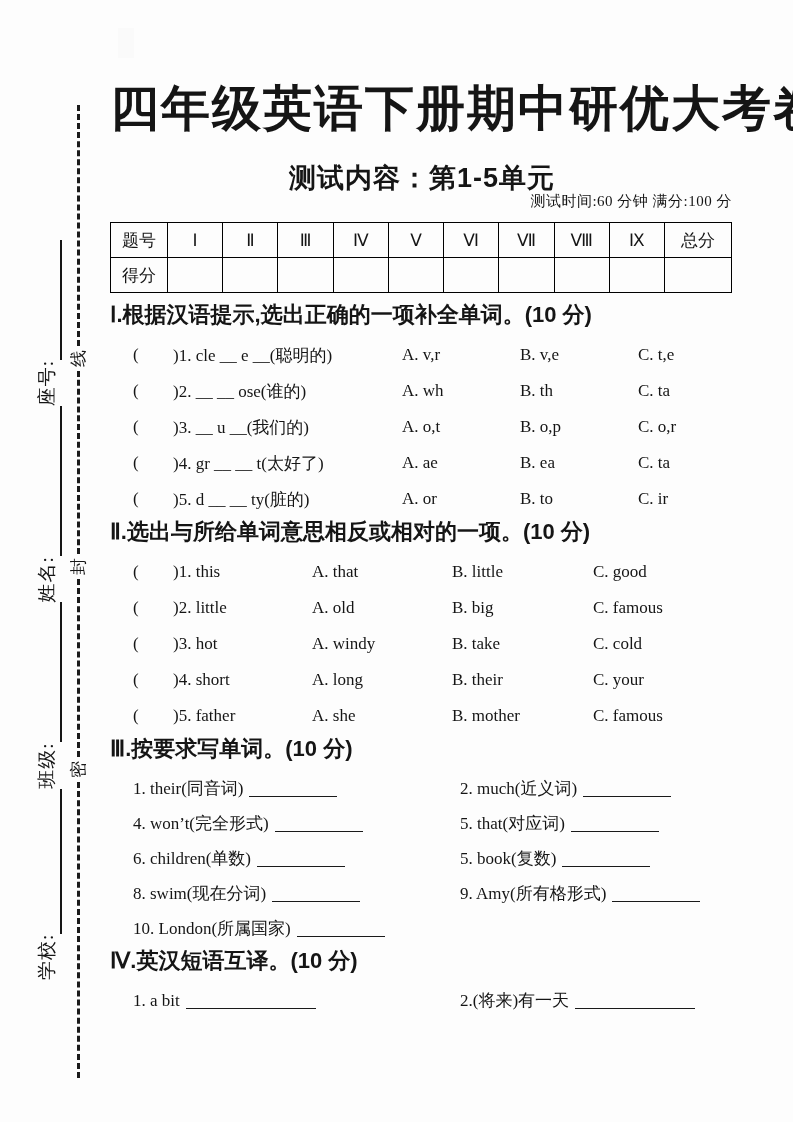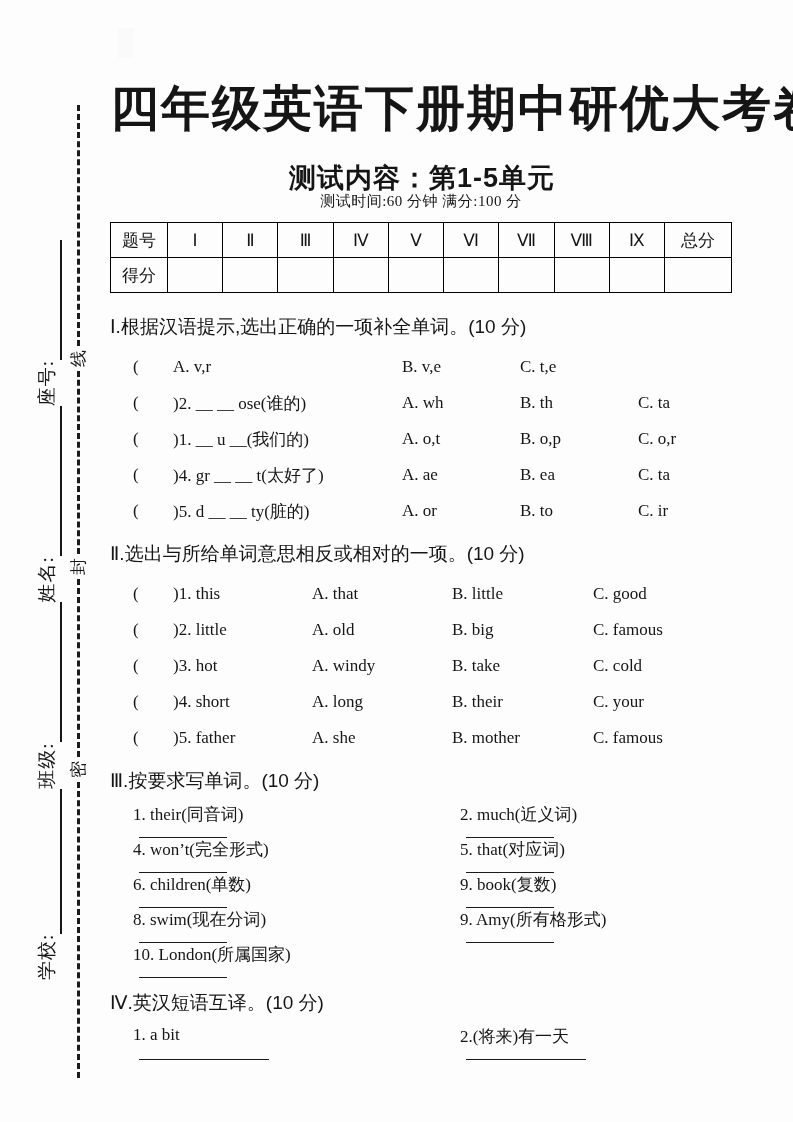--- a/index.html
+++ b/index.html
@@ -37,49 +37,49 @@
     text-align:center; font-family:"Liberation Sans", sans-serif;
     font-weight:bold; font-size:49px; letter-spacing:2px; white-space:nowrap;
   }
   .doc-subtitle {
     position:absolute; left:110px; top:160px; width:624px;
     text-align:center; font-family:"Liberation Sans", sans-serif;
     font-weight:bold; font-size:27px; letter-spacing:1px;
   }
   .doc-meta {
     position:absolute; left:110px; top:192px; width:622px;
-    text-align:center; font-size:15px; letter-spacing:0.5px;
+    text-align:right; font-size:15px; letter-spacing:0.5px;
   }
 
   
   table.score {
     position:absolute; left:110px; top:222px; width:622px;
     border-collapse:collapse; table-layout:fixed;
     font-size:17px; text-align:center;
   }
   table.score td { border:1.5px solid #000; height:34px; padding:0;margin-left:6px; }
   table.score .c-first { width:56px; }
   table.score .c-last  { width:66px; }
 
   
   .main { position:absolute; left:110px; top:302px; width:628px; font-size:17px; }
   .sec-head {
-    font-family:"Liberation Sans", sans-serif; font-weight:normal;
-    font-size:19px; line-height:26px; margin:12px 0 9px 0;
+    font-family:"Liberation Sans", sans-serif; font-weight:bold;
+    font-size:22px; line-height:26px; margin:0 0 9px 0;
   }
   .sec { margin-top:0; }
   .sec + .sec { margin-top:2px; }
 
   .qrow { display:grid; height:36px; align-items:center; padding-left:23px; }
   .sec1 .qrow { grid-template-columns:40px 229px 118px 118px 1fr; }
   .sec2 .qrow { grid-template-columns:40px 139px 140px 141px 1fr; }
   .qrow span { white-space:nowrap; }
 
   .item-grid { display:grid; grid-template-columns:327px 1fr; padding-left:23px; }
-  .item { height:35px; display:flex; align-items:flex-start; white-space:nowrap;flex-direction:column; }
+  .item { height:35px; display:flex; align-items:center; white-space:nowrap; }
   .blank { display:inline-block; height:15px; border-bottom:1.6px solid #1a1a1a; margin-left:6px; }
   .b88  { width:88px; }
   .b130 { width:130px; }
   .b120 { width:120px; }
 </style>
 </head>
 <body>
 
 <div class="artifact"></div>
 
@@ -138,34 +138,35 @@
   </tr>
 </tbody>
   </table>
 
 <div class="main">
 
   <div class="sec sec1">
     <div class="sec-head">Ⅰ.根据汉语提示,选出正确的一项补全单词。(10 分)</div>
     <div class="qrow">
       <span>(</span>
+      <span>)1. cle __ e __(聪明的)</span>
       <span>A. v,r</span>
       <span>B. v,e</span>
       <span>C. t,e</span>
     </div>
     <div class="qrow">
       <span>(</span>
       <span>)2. __ __ ose(谁的)</span>
       <span>A. wh</span>
       <span>B. th</span>
       <span>C. ta</span>
     </div>
     <div class="qrow">
       <span>(</span>
-      <span>)1. __ u __(我们的)</span>
+      <span>)3. __ u __(我们的)</span>
       <span>A. o,t</span>
       <span>B. o,p</span>
       <span>C. o,r</span>
     </div>
     <div class="qrow">
       <span>(</span>
       <span>)4. gr __ __ t(太好了)</span>
       <span>A. ae</span>
       <span>B. ea</span>
       <span>C. ta</span>
@@ -235,21 +236,21 @@
         </div>
       <div class="item">
           <span>5. that(对应词)</span>
           <span class="blank b88"></span>
         </div>
       <div class="item">
           <span>6. children(单数)</span>
           <span class="blank b88"></span>
         </div>
       <div class="item">
-          <span>9. book(复数)</span>
+          <span>5. book(复数)</span>
           <span class="blank b88"></span>
         </div>
       <div class="item">
           <span>8. swim(现在分词)</span>
           <span class="blank b88"></span>
         </div>
       <div class="item">
           <span>9. Amy(所有格形式)</span>
           <span class="blank b88"></span>
         </div>

